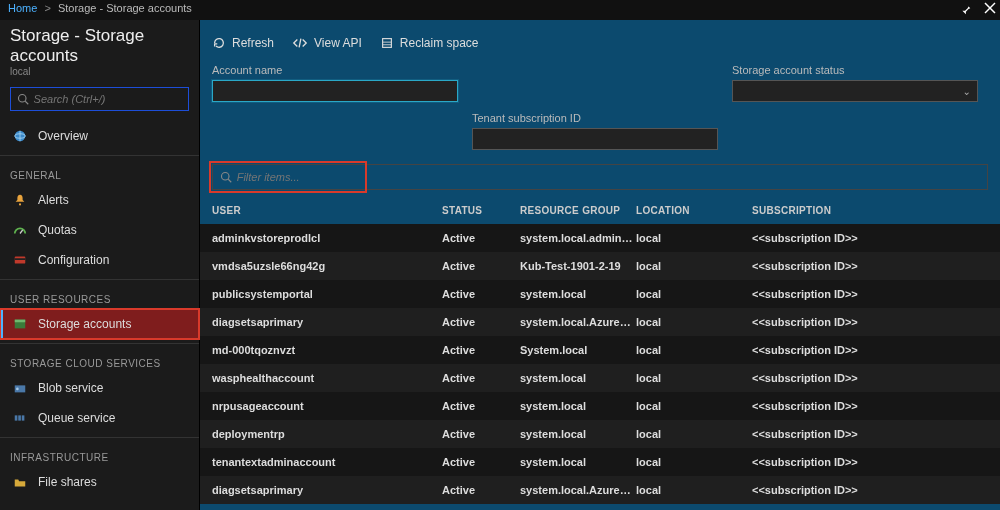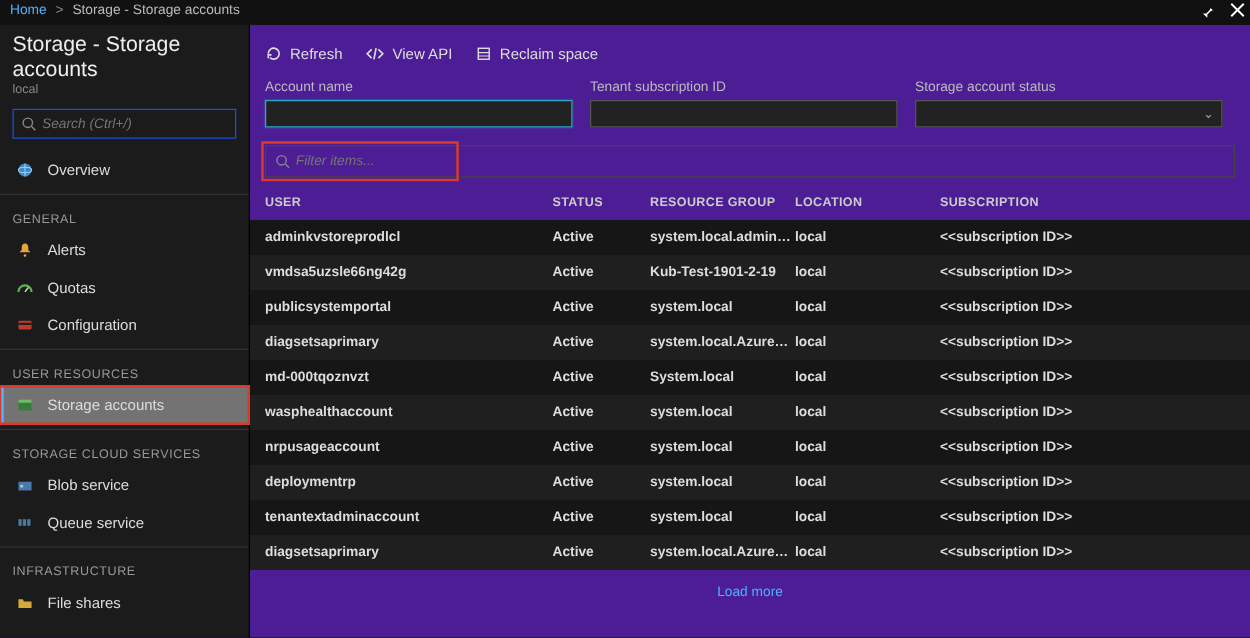--- a/index.html
+++ b/index.html
@@ -7,34 +7,34 @@
   a { color: #4db2ff; text-decoration: none; }
 
   
   .breadcrumb { height: 20px; padding: 2px 8px; font-size: 11px; color: #bbb; }
   .breadcrumb span { color: #bbb; }
   .breadcrumb .sep { padding: 0 4px; color: #888; }
 
   
   .shell { display: flex; height: calc(100% - 20px); }
   .sidebar { width: 206px; background: #1b1b1b; display: flex; flex-direction: column; border-right: 1px solid #000; }
-  .content { flex: 1; background: #4c1d95; position: relative; padding: 0 12px 0 12px; }
+  .content { flex: 1; background: #0c4a6e; position: relative; padding: 0 12px 0 12px; }
 
   
   .side-head { padding: 6px 10px 4px 10px; }
   .side-head .title { font-size: 17px; font-weight: 400; color: #eee; }
   .side-head .sub { font-size: 10px; color: #888; }
 
   .search-box { margin: 6px 10px 10px 10px; border: 1px solid #1d4ed8; height: 24px; display: flex; align-items: center; padding: 0 6px; color: #888; }
   .search-box input { background: transparent; border: none; outline: none; color: #ccc; font-size: 11px; font-style: italic; width: 100%; }
   .search-icon { width: 14px; height:14px; display:inline-flex; align-items:center; justify-content:center; margin-right:4px; }
 
   .nav-section-label { padding: 10px 10px 4px 10px; font-size: 10px; letter-spacing: .5px; color: #999; }
   .nav-item { display: flex; align-items: center; height: 30px; padding: 0 10px 0 12px; cursor: pointer; font-size: 12px; color: #ddd; }
-  .nav-item.selected { background: #737373; border-left: 3px solid #4db2ff; padding-left: 9px; }
+  .nav-item.selected { background: #7f1d1d; border-left: 3px solid #4db2ff; padding-left: 9px; }
   .nav-icon { width: 16px; height: 16px; margin-right: 10px; display:inline-flex; align-items:center; justify-content:center; }
   .hl-red { outline: 2px solid #d93a2b; outline-offset: -1px; }
 
   hr.sep { border: none; border-top: 1px solid #333; margin: 4px 0; }
 
   
   .win-ctrls { position: absolute; top: -18px; right: 4px; display:flex; gap:12px; }
   .win-ctrls span { color:#fff; font-size:14px; cursor:pointer; }
 
   
@@ -43,21 +43,21 @@
   .tbtn svg { stroke:#ddd; }
 
   
   .filters { display:flex; gap:14px; padding-top:4px; }
   .fcol { display:flex; flex-direction:column; gap:4px; }
   .fcol label { font-size:11px; color:#bbb; }
   .fcol .inp { height:22px; background:#222; border:1px solid #555; padding:0 6px; display:flex; align-items:center; justify-content:space-between; }
   .fcol .inp input { background:transparent; border:none; outline:none; color:#ccc; width:100%; }
   .fcol.account .inp { border:1px solid #2aa8c7; box-shadow: 0 0 0 1px #2aa8c733; }
   .fcol.account { width: 246px; }
-  .fcol.tenant { width: 246px; }
+  .fcol.tenant { width: 246px; margin-top: 48px; }
   .fcol.status { width: 246px; }
   .chev { color:#aaa; font-size:10px; }
 
   
   .filteritems { margin-top:14px; height:26px; border:1px solid #444; display:flex; align-items:center; padding:0 6px; width: 100%; }
   .filteritems input { background:transparent; border:none; outline:none; color:#ccc; font-style:italic; font-size:11px; width:100%; }
   .filter-red-wrap { position: relative; }
   .filter-red-box { position:absolute; top:-3px; left:-3px; width:158px; height:32px; border:2px solid #d93a2b; pointer-events:none; }
 
   

